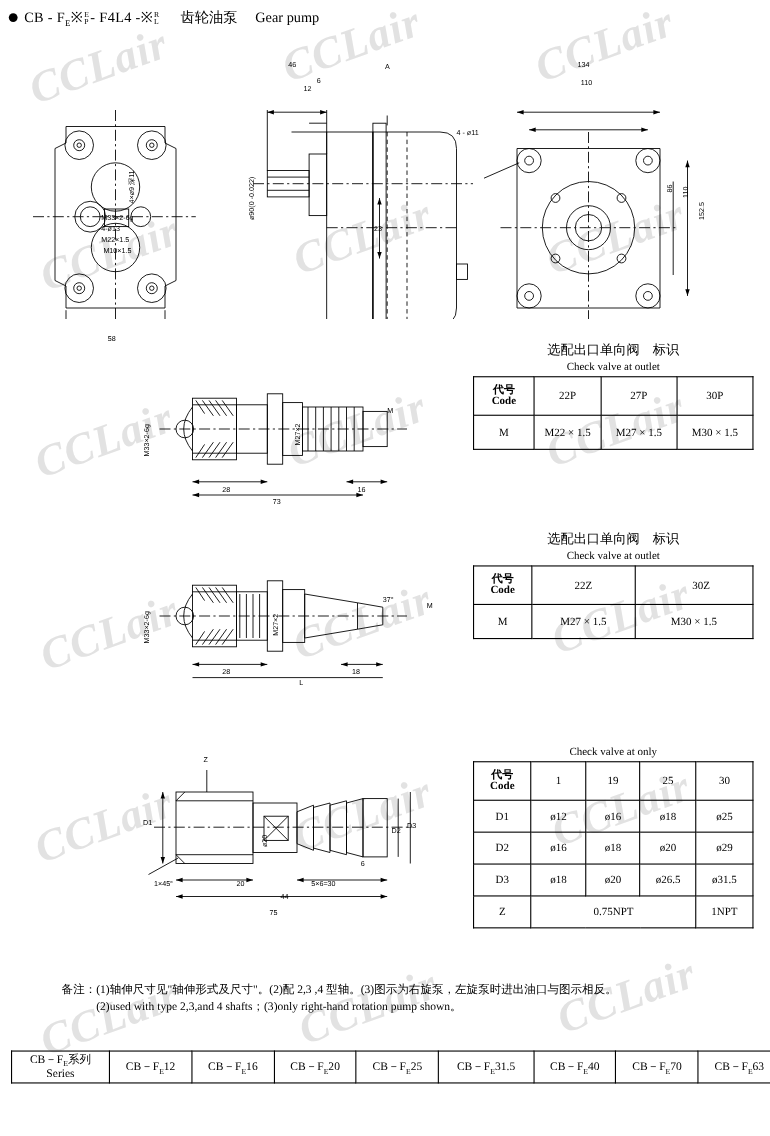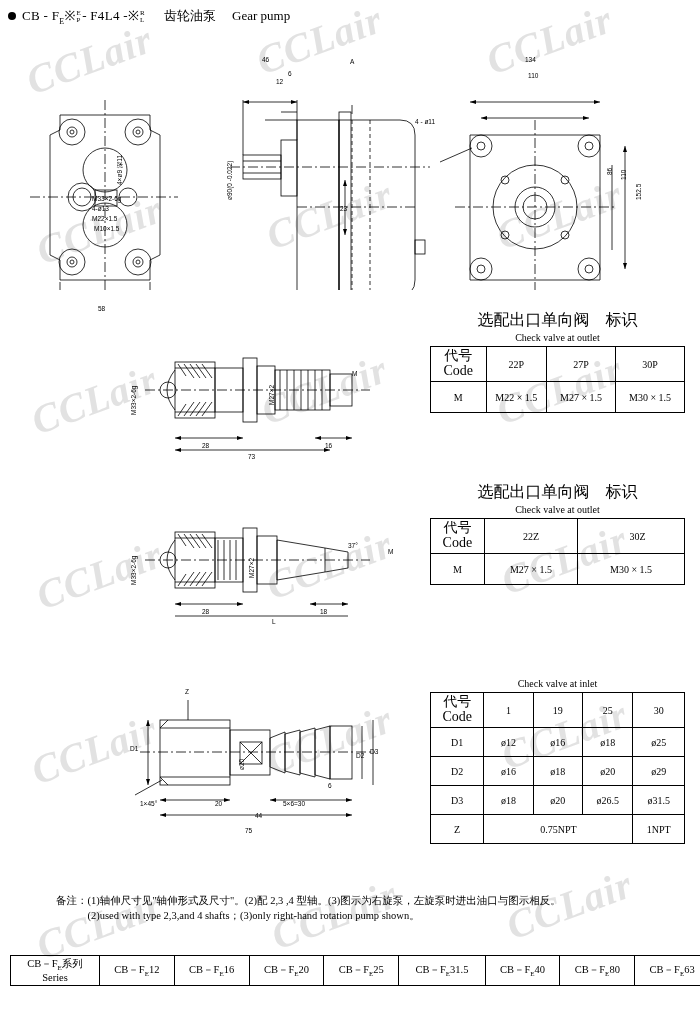--- a/index.html
+++ b/index.html
@@ -46,31 +46,31 @@
   .title-cn{font-size:13px;margin-left:12px;}
   .title-en{font-size:13px;margin-left:10px;}
 
   
   .draw{position:absolute;z-index:6;}
   .lbl{position:absolute;font-size:6.5px;font-family:"Liberation Sans",sans-serif;color:#000;white-space:nowrap;z-index:7;}
   .lbl.v{transform-origin:left top;transform:rotate(-90deg);}
 
   
   .tbl-wrap{position:absolute;z-index:8;}
-  .tbl-title{text-align:center;font-size:16px;margin-bottom:1px;}
+  .tbl-title{text-align:center;font-size:12px;margin-bottom:1px;}
   .tbl-sub{text-align:center;font-size:10px;margin-bottom:3px;font-family:"Liberation Serif",serif;}
   table{border-collapse:collapse;font-size:10px;font-family:"Liberation Serif",serif;background:transparent;}
   table td,table th{
     border:1px solid #000;
     text-align:center;
     vertical-align:middle;
     padding:2px 2px;
     font-weight:normal;
   }
-  .code-cell{line-height:1.05;font-size:14px;}
+  .code-cell{line-height:1.05;font-size:10px;font-weight:bold;}
 
   
   .notes{position:absolute;left:56px;top:893px;font-size:10.5px;line-height:1.45;z-index:8;}
   .notes div{white-space:nowrap;}
 
   
   .bottom-tbl{position:absolute;left:10px;top:955px;z-index:8;}
   .bottom-tbl table{width:700px;}
   .bottom-tbl td{height:19px;font-size:10.5px;}
   .bt-first{width:84px;line-height:1.05;font-size:9.5px;}
@@ -415,21 +415,21 @@
       <tr>
         <td style="height:26px;">M</td>
         <td>M27 × 1.5</td>
         <td>M30 × 1.5</td>
       </tr>
     </tbody>
       </table>
   </div>
 
   <div class="tbl-wrap" style="left:430px;top:678px;width:255px;">
-    <div class="tbl-sub">Check valve at inlet</div>
+    <div class="tbl-sub">Check valve at only</div>
     <table>
       <tbody>
           <tr>
         <td class="code-cell" style="width:52px;height:30px;">
           <div>代号</div>
           <div>Code</div>
         </td>
         <td style="width:50px;">1</td>
         <td style="width:50px;">19</td>
         <td style="width:50px;">25</td>
@@ -477,20 +477,20 @@
         <td class="bt-first">
           <div><span>CB－F</span><sub>E</sub><span>系列</span></div>
           <div>Series</div>
         </td>
         <td><span>CB－F</span><sub>E</sub><span>12</span></td>
         <td><span>CB－F</span><sub>E</sub><span>16</span></td>
         <td><span>CB－F</span><sub>E</sub><span>20</span></td>
         <td><span>CB－F</span><sub>E</sub><span>25</span></td>
         <td><span>CB－F</span><sub>E</sub><span>31.5</span></td>
         <td><span>CB－F</span><sub>E</sub><span>40</span></td>
-        <td><span>CB－F</span><sub>E</sub><span>80</span></td>
+        <td><span>CB－F</span><sub>E</sub><span>70</span></td>
         <td><span>CB－F</span><sub>E</sub><span>63</span></td>
       </tr>
     </tbody>
       </table>
   </div>
 
 </div>
 
 </body></html>

